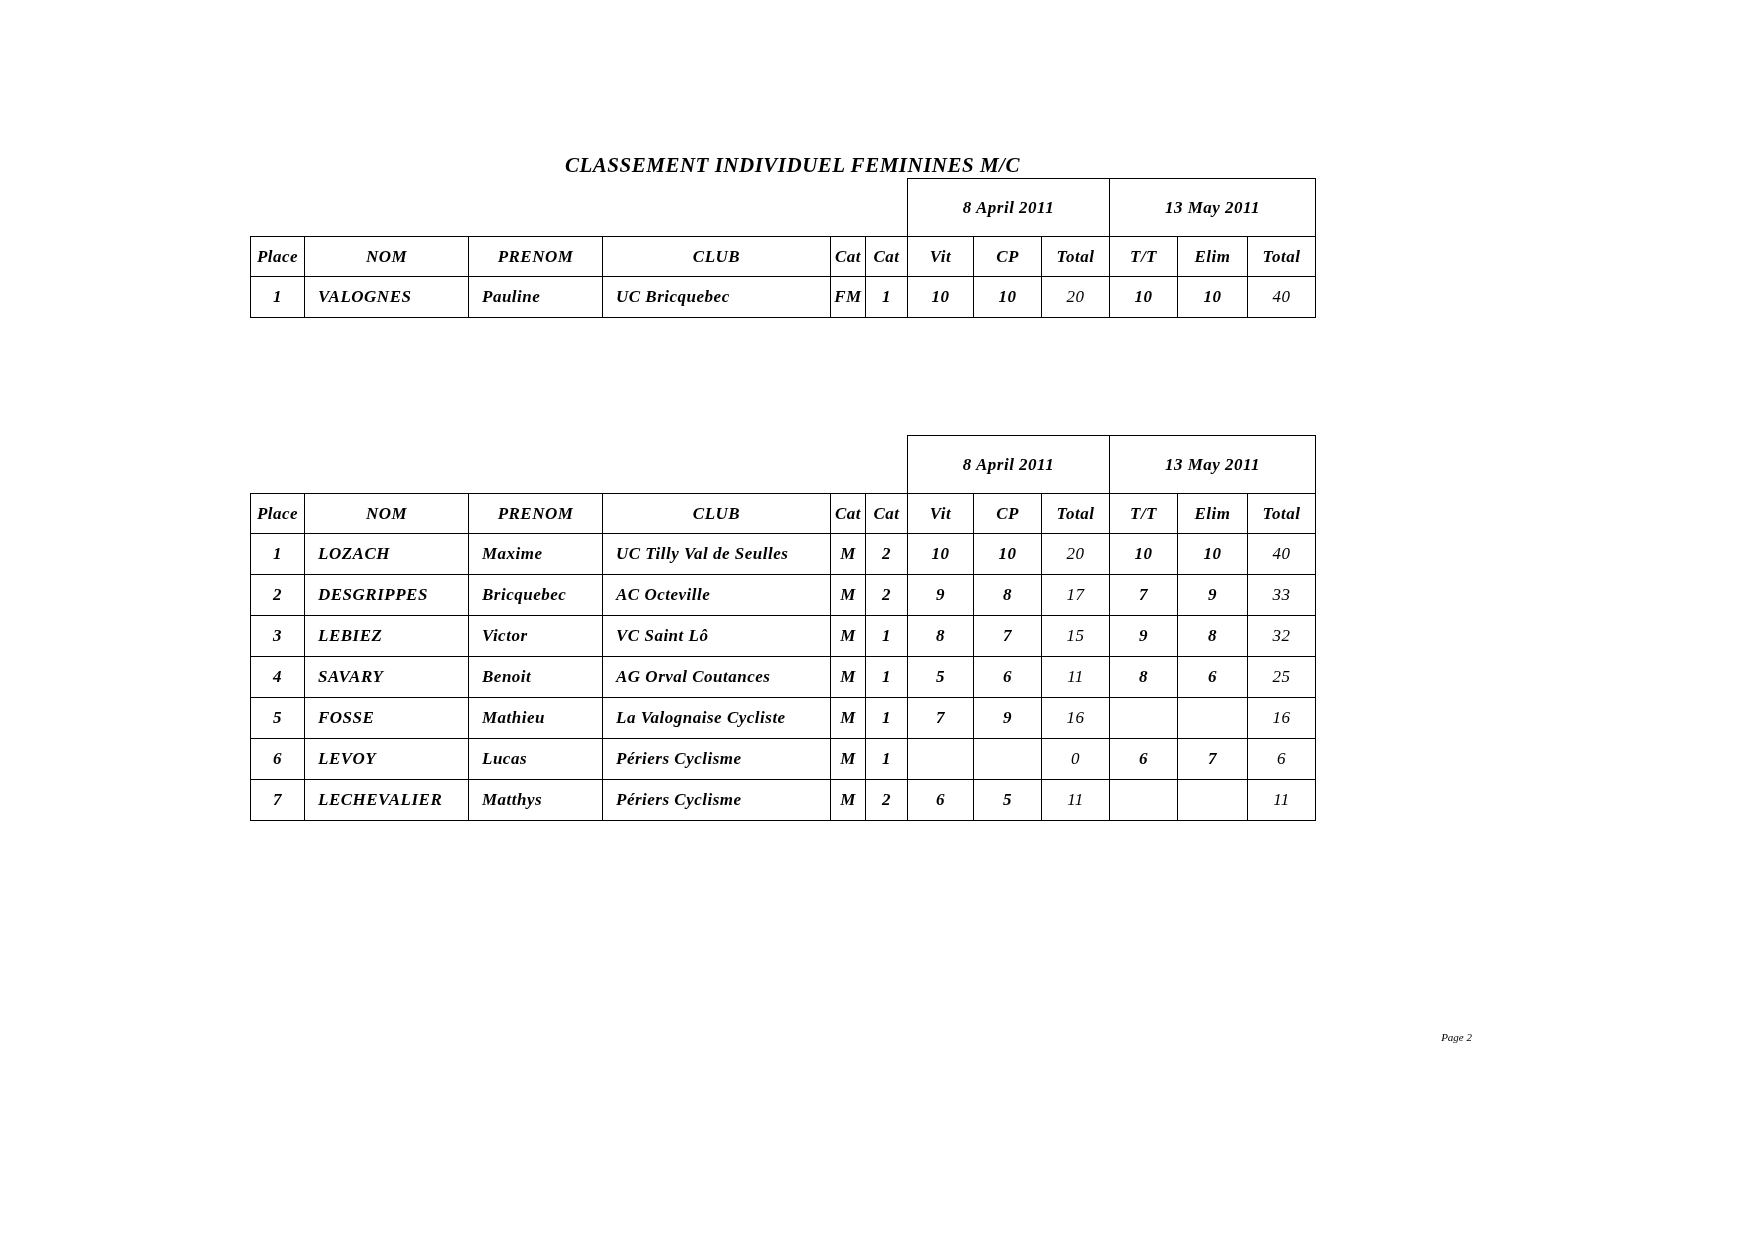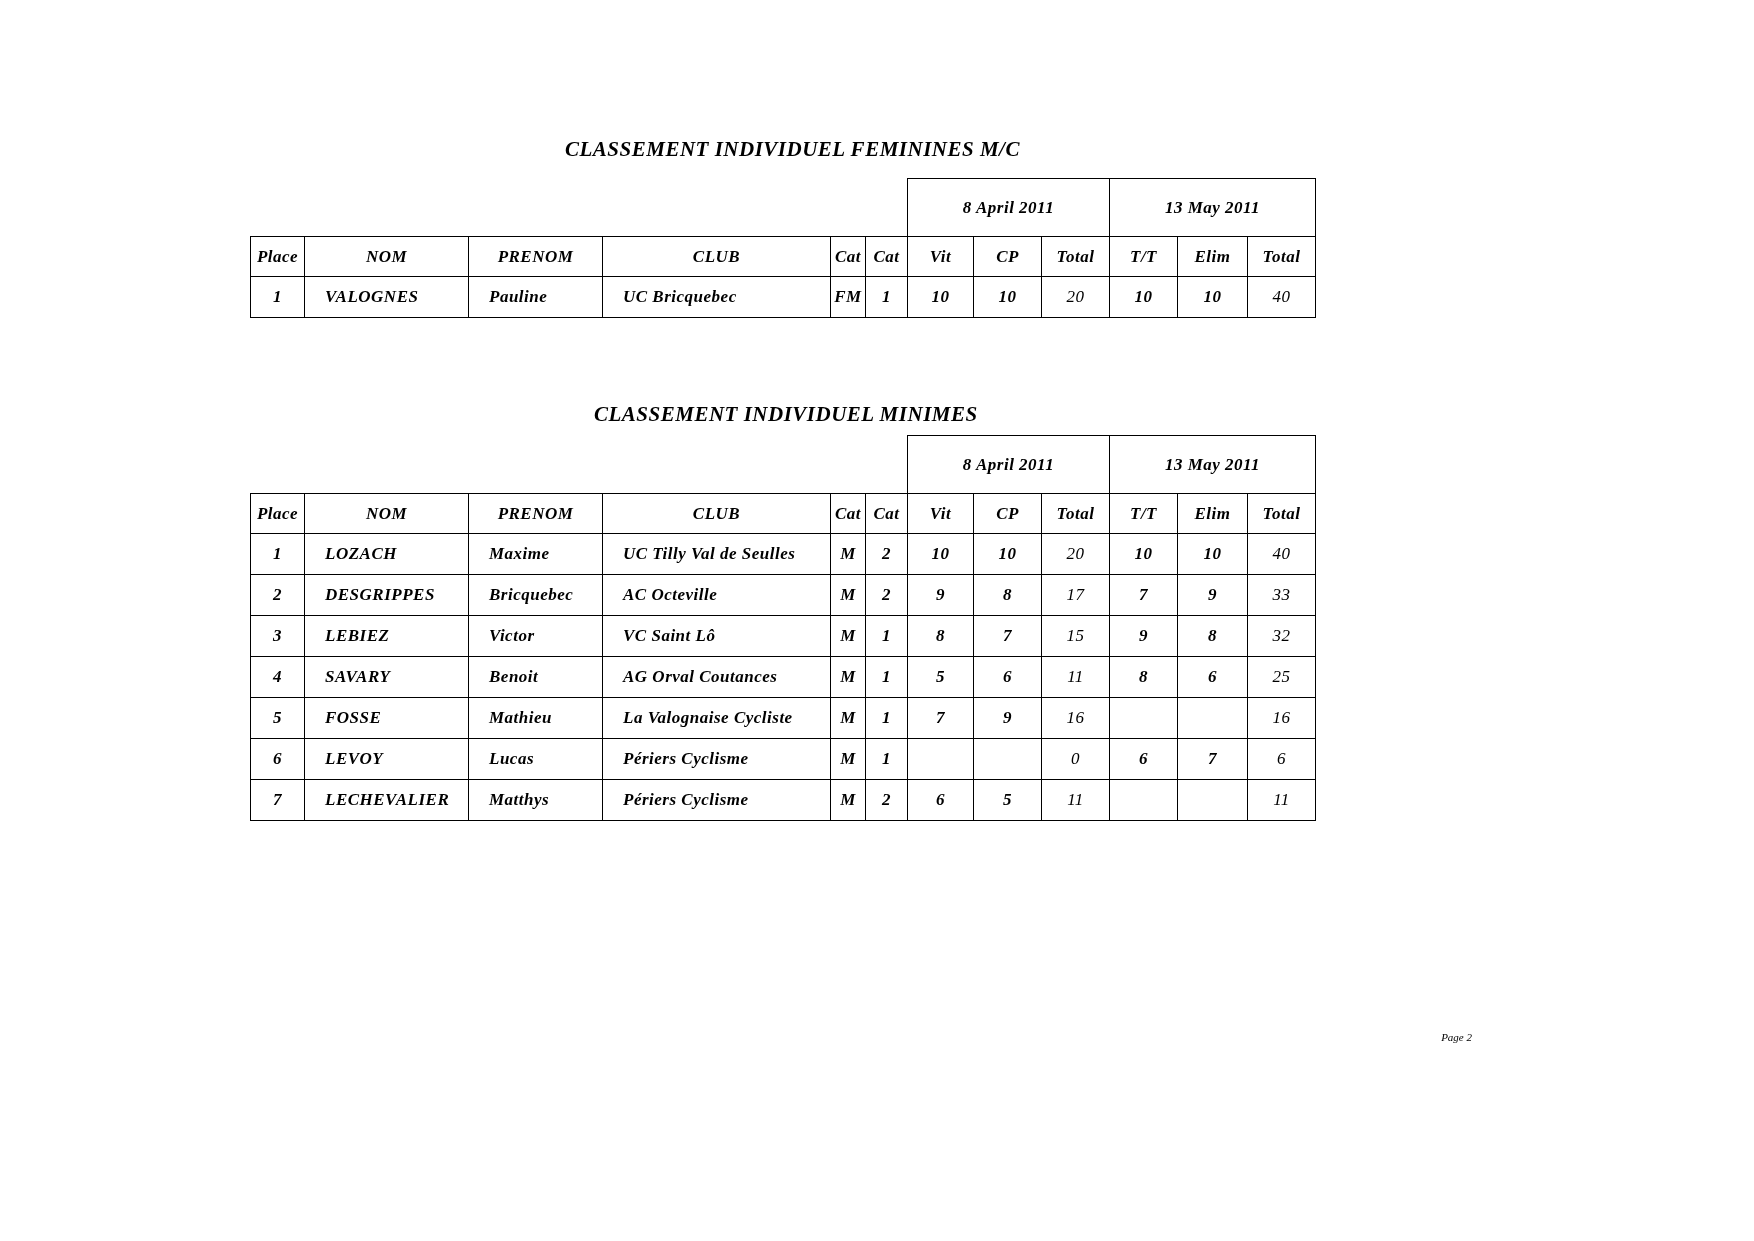--- a/index.html
+++ b/index.html
@@ -35,20 +35,21 @@
     left: 252px;
     top: 80px;
     font-size: 21px;
     white-space: nowrap;
   }
 
   .section-title {
     position: absolute;
     font-size: 21px;
     white-space: nowrap;
+    margin-top: 16px;
   }
   #feminines-title { left: 565px; top: 137px; }
   #minimes-title   { left: 594px; top: 402px; }
 
   
   .ranking-block {
     position: absolute;
   }
   #feminines-block { left: 250px; top: 178px; }
   #minimes-block   { left: 250px; top: 435px; }
@@ -86,21 +87,21 @@
   }
 
   
   td.data {
     font-weight: normal;
     font-size: 16px;
     height: 41px !important;
   }
   td.data.textleft {
     text-align: left;
-    padding-left: 20px;
+    padding-left: 13px;
   }
   td.data.bold {
     font-weight: normal;
   }
 
   
   .c-place  { width: 54px; }
   .c-nom    { width: 164px; }
   .c-prenom { width: 134px; }
   .c-club   { width: 228px; }
@@ -180,21 +181,20 @@
           <td class="data script">10</td>
           <td class="data script bold">20</td>
           <td class="data script">10</td>
           <td class="data script">10</td>
           <td class="data script bold">40</td>
         </tr>
       </tbody>
     </table>
   </div>
 
-  <div class="section-title script" id="minimes-title">CLASSEMENT INDIVIDUEL MINIMES</div>
 
   <div class="ranking-block" id="minimes-block">
     <table class="ranking">
       <colgroup>
         <col class="c-place">
           <col class="c-nom">
           <col class="c-prenom">
           <col class="c-club">
         <col class="c-cat">
           <col class="c-cat2">

